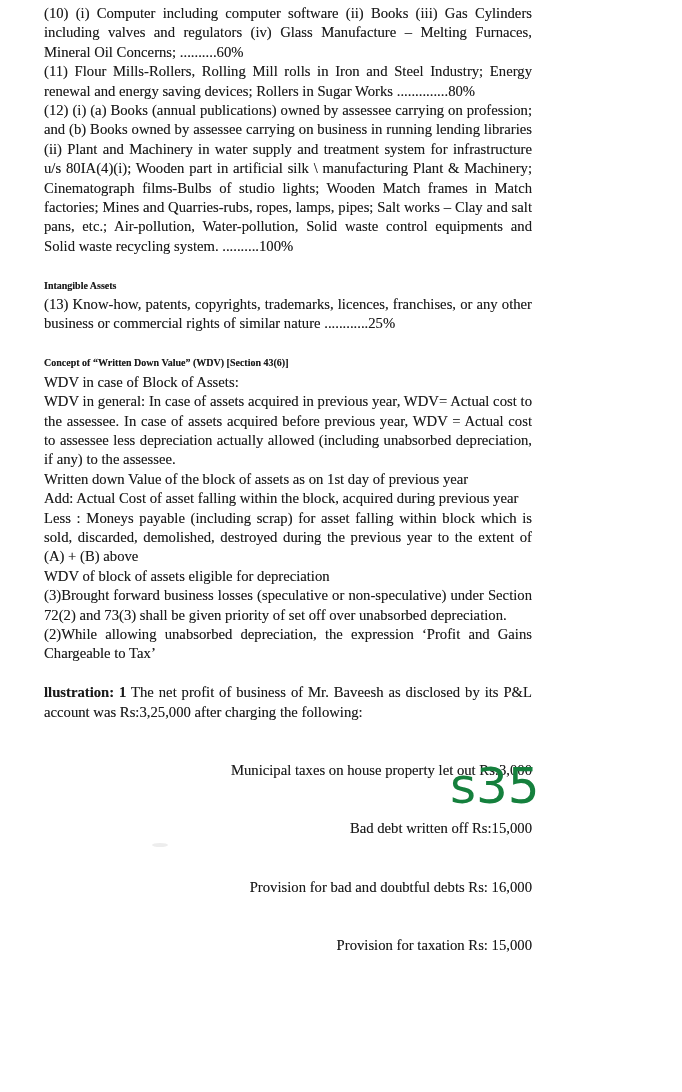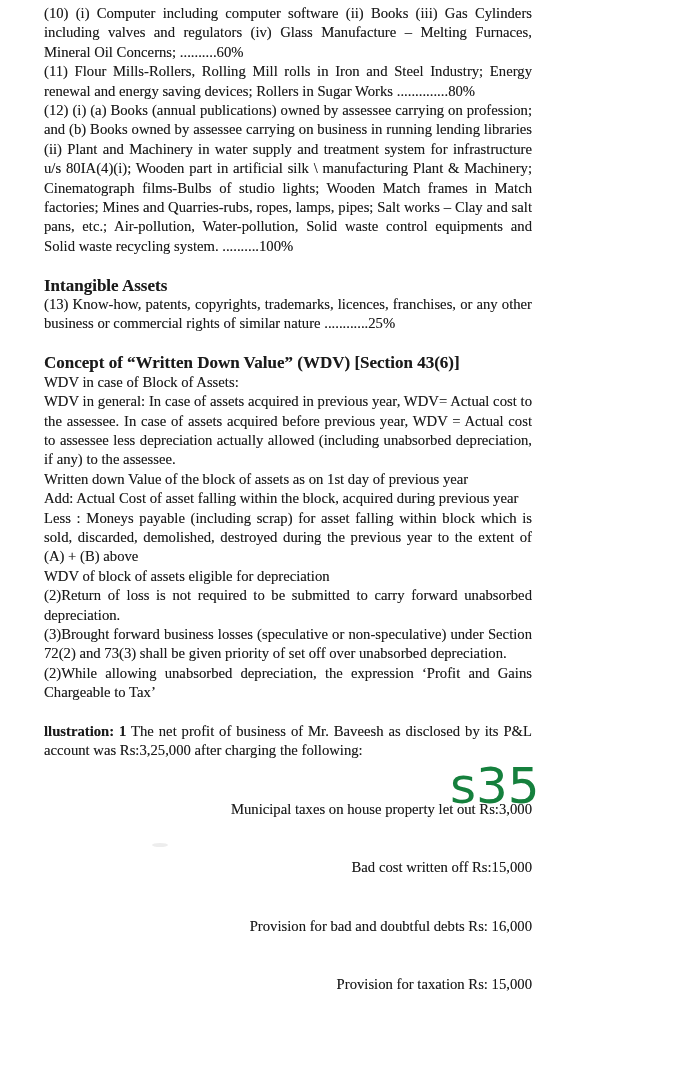--- a/index.html
+++ b/index.html
@@ -12,21 +12,21 @@
     padding: 4px 22px 0 44px;
     font-family: "Liberation Serif", serif;
     font-size: 14.7px;
     line-height: 19.4px;
     color: #1b1b1b;
     text-shadow: 0 0 0.5px rgba(20,20,20,0.45);
     overflow: hidden;
   }
   .page p { margin: 0; text-align: justify; }
   .page h2 {
-    font-size: 17px;
+    font-size: 10px;
     line-height: 19.4px;
     font-weight: bold;
     margin: 19.4px 0 0 0;
   }
   .charge-list { padding-left: 48px; }
   .charge-list p { text-align: right; margin-top: 39px; }
   .watermark {
     position: absolute;
     left: 450px;
     top: 763px;
@@ -66,31 +66,30 @@
     <h2>Concept of “Written Down Value” (WDV) [Section 43(6)]</h2>
     <p>WDV in case of Block of Assets:</p>
     <p>WDV in general: In case of assets acquired in previous year, WDV= Actual cost to the assessee. In case of assets acquired before previous year, WDV = Actual cost to assessee less depreciation actually allowed (including unabsorbed depreciation, if any) to the assessee.</p>
     <p>Written down Value of the block of assets as on 1st day of previous year</p>
     <p>Add: Actual Cost of asset falling within the block, acquired during previous year</p>
     <p>Less : Moneys payable (including scrap) for asset falling within block which is sold, discarded, demolished, destroyed during the previous year to the extent of (A) + (B) above</p>
     <p>WDV of block of assets eligible for depreciation</p>
   </section>
 
   <section>
-    <p>(2)Return of loss is not required to be submitted to carry forward unabsorbed depreciation.</p>
     <p>(3)Brought forward business losses (speculative or non-speculative) under Section 72(2) and 73(3) shall be given priority of set off over unabsorbed depreciation.</p>
     <p>(2)While allowing unabsorbed depreciation, the expression ‘Profit and Gains Chargeable to Tax’</p>
   </section>
 
   <section>
     <h2 style="margin:0; height:19.4px;"></h2>
     <p><b>llustration: 1</b> <span>The net profit of business of Mr. Baveesh as disclosed by its P&amp;L account was Rs:3,25,000 after charging the following:</span></p>
     <div class="charge-list">
       <p>Municipal taxes on house property let out Rs:3,000</p>
-      <p>Bad cost written off Rs:15,000</p>
+      <p>Bad debt written off Rs:15,000</p>
       <p>Provision for bad and doubtful debts Rs: 16,000</p>
       <p>Provision for taxation Rs: 15,000</p>
     </div>
   </section>
 
   <div class="watermark">s35</div>
   <div class="scan-smudge"></div>
 
 </div>
 

